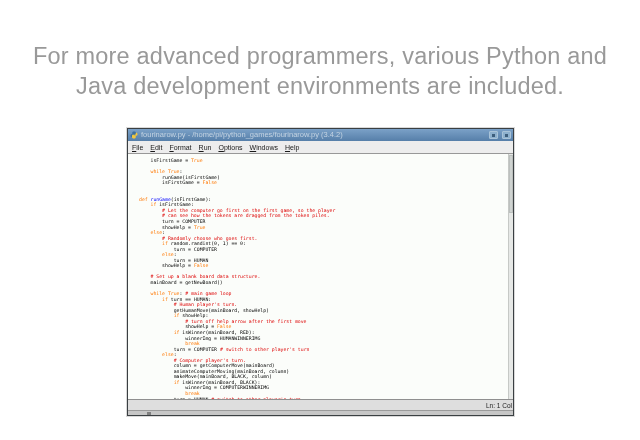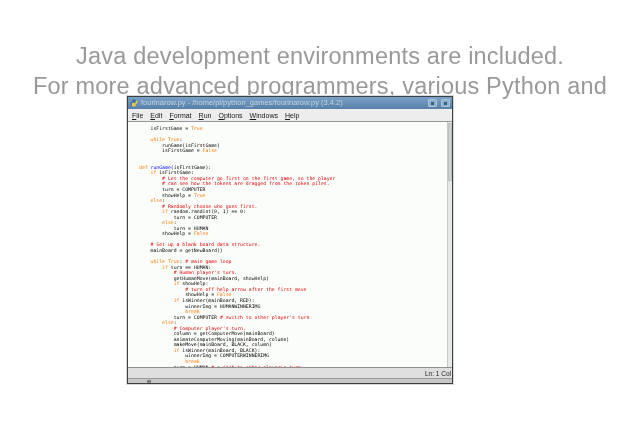--- a/index.html
+++ b/index.html
@@ -6,21 +6,21 @@
   html,body { width:640px; height:440px; background:#ffffff; overflow:hidden; }
   body { font-family:"Liberation Sans", sans-serif; position:relative; }
 
   .heading {
     position:absolute; top:41px; left:0; width:640px;
     text-align:center; color:#999999; font-weight:300;
     font-size:23.5px; line-height:30px; letter-spacing:0.2px;
   }
 
   .window {
-    position:absolute; left:127px; top:96px; width:326px; height:288px;
+    position:absolute; left:127px; top:128px; width:387px; height:288px;
     border:1px solid #3a3f42; background:#fbfdfa;
     box-shadow:0 0 0 1px #d9d9d9;
     display:flex; flex-direction:column;
   }
 
   .titlebar {
     height:12px; flex:0 0 12px;
     background:linear-gradient(#7fa0c62, #5d87ac);
     background:linear-gradient(#7ba1c7, #567fa9);
     display:flex; align-items:center; padding:0 2px; gap:3px;
@@ -83,22 +83,22 @@
   }
   .resize-grip {
     position:absolute; left:19px; top:1px; width:4px; height:3px;
     background:#7f7f7f;
   }
 </style>
 </head>
 <body>
 
 <div class="heading">
+  <div>For more advanced programmers, various Python and</div>
   <div>Java development environments are included.</div>
-  <div>For more advanced programmers, various Python and</div>
 </div>
 
 <div class="window">
 
   <div class="titlebar">
     <svg width="8" height="8" viewBox="0 0 16 16">
       <path d="M8 1c-2.2 0-3.5.9-3.5 2.5V6h3.8v.7H3.2C1.6 6.7 1 8 1 9.6c0 1.6.6 2.9 2.2 2.9h1.3v-1.8c0-1.3 1.1-2.2 2.4-2.2h3.3c1.1 0 1.8-.8 1.8-1.9V3.5C12 1.9 10.2 1 8 1z" fill="#3b6fa0"></path>
       <path d="M8 15c2.2 0 3.5-.9 3.5-2.5V10H7.7v-.7h5.1c1.6 0 2.2-1.3 2.2-2.9 0-1.6-.6-2.9-2.2-2.9h-1.3v1.8c0 1.3-1.1 2.2-2.4 2.2H5.8c-1.1 0-1.8.8-1.8 1.9v3.1C4 14.1 5.8 15 8 15z" fill="#f3c73c"></path>
     </svg>
     <span class="title-text">fourinarow.py - /home/pi/python_games/fourinarow.py (3.4.2)</span>

